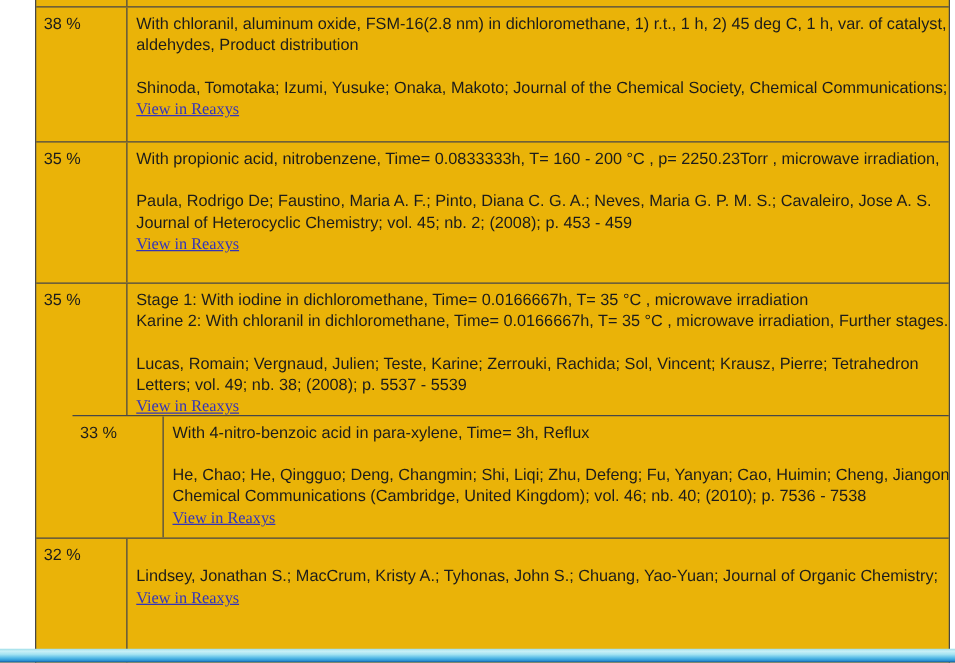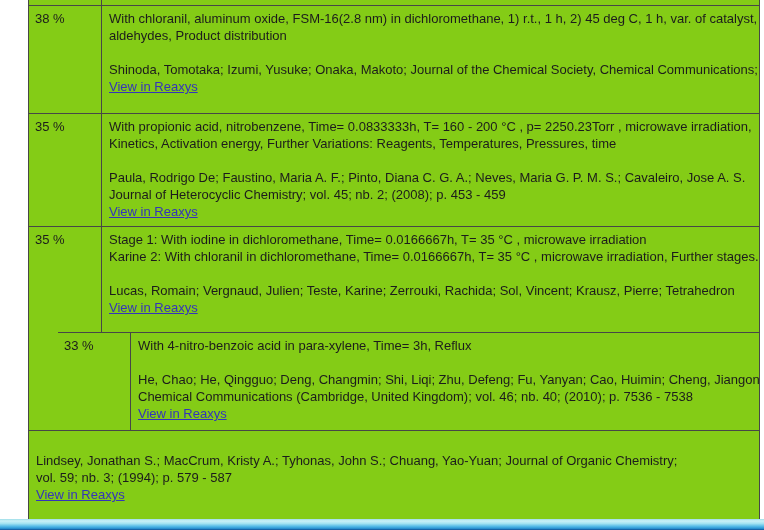--- a/index.html
+++ b/index.html
@@ -13,21 +13,21 @@
     position: relative;
   }
   .canvas { position: absolute; inset: 0; }
   .table {
     position: absolute;
     left: 28px; top: 0;
     width: 732px;
     box-sizing: border-box;
     border-left: 1px solid #474747;
     border-right: 1px solid #474747;
-    background: #84cc16;
+    background: #eab308;
   }
   .row {
     display: flex;
     box-sizing: border-box;
     border-top: 1px solid #474747;
     overflow: hidden;
   }
   .row.remnant { height: 5px; border-top: none; }
   .table > .row:nth-child(2) { height: 108px; }
   .table > .row:nth-child(3) { height: 113px; }
@@ -49,20 +49,21 @@
   .line { line-height: 17px; white-space: nowrap; }
   .yield-cell .line { white-space: nowrap; }
   .citation { margin-top: 17px; }
   b { font-weight: normal; }
   .reaxys-link {
     display: inline-block;
     line-height: 17px;
     color: #3434bb;
     text-decoration: underline;
     cursor: pointer;
+    font-family: Liberation Serif, serif;
   }
   .bottom-bar {
     position: absolute;
     left: 0; top: 519px;
     width: 764px; height: 11px;
     background: linear-gradient(180deg,
       #9edee8 0%,
       #c9f0f7 18%,
       #a6e4f2 40%,
       #52b8e6 68%,
@@ -96,41 +97,41 @@
     </div>
   </div>
 
   <div class="row">
     <div class="yield-cell">
       <div class="line">35 %</div>
     </div>
     <div class="details-cell">
       <div class="conditions">
             <div class="line"><b>With</b><span> propionic acid, nitrobenzene, Time= 0.0833333h, T= 160 - 200 °C , p= 2250.23Torr , microwave irradiation,</span></div>
-            <div class="line"><span>Kinetics, Activation energy, Further Variations: Reagents, Temperatures, Pressures, time</span></div>
           </div>
       <div class="citation">
             <div class="line"><b>Paula, Rodrigo De; Faustino, Maria A. F.; Pinto, Diana C. G. A.; Neves, Maria G. P. M. S.; Cavaleiro, Jose A. S.</b></div>
             <div class="line"><span>Journal of Heterocyclic Chemistry; </span><b>vol.</b><span> 45; nb. 2; (2008); p. 453 - 459</span></div>
           </div>
       <a class="reaxys-link">View in Reaxys</a>
     </div>
   </div>
 
   <div class="row">
     <div class="yield-cell">
       <div class="line">35 %</div>
     </div>
     <div class="details-cell">
       <div class="conditions">
             <div class="line"><b>Stage 1:</b><span> </span><b>With</b><span> iodine </span><b>in</b><span> dichloromethane, Time= 0.0166667h, T= 35 °C , microwave irradiation</span></div>
             <div class="line"><b>Karine 2:</b><span> </span><b>With</b><span> chloranil </span><b>in</b><span> dichloromethane, Time= 0.0166667h, T= 35 °C , microwave irradiation, Further stages.</span></div>
           </div>
       <div class="citation">
             <div class="line"><b>Lucas, Romain; Vergnaud, Julien; Teste, Karine; Zerrouki, Rachida; Sol, Vincent; Krausz, Pierre</b><span>; Tetrahedron</span></div>
+            <div class="line"><span>Letters; </span><b>vol.</b><span> 49; nb. 38; (2008); p. 5537 - 5539</span></div>
           </div>
       <a class="reaxys-link">View in Reaxys</a>
     </div>
   </div>
 
   <div class="row">
     <div class="yield-cell">
       <div class="line">33 %</div>
     </div>
     <div class="details-cell">
@@ -139,23 +140,25 @@
           </div>
       <div class="citation">
             <div class="line"><b>He, Chao; He, Qingguo; Deng, Changmin; Shi, Liqi; Zhu, Defeng; Fu, Yanyan; Cao, Huimin; Cheng, Jiangong;</b></div>
             <div class="line"><span>Chemical Communications (Cambridge, United Kingdom); </span><b>vol.</b><span> 46; nb. 40; (2010); p. 7536 - 7538</span></div>
           </div>
       <a class="reaxys-link">View in Reaxys</a>
     </div>
   </div>
 
   <div class="row">
+    <div class="yield-cell">
+      <div class="line">32 %</div>
+    </div>
     <div class="details-cell">
       <div class="citation">
             <div class="line"><b>Lindsey, Jonathan S.; MacCrum, Kristy A.; Tyhonas, John S.; Chuang, Yao-Yuan</b><span>; Journal of Organic Chemistry;</span></div>
-            <div class="line"><b>vol.</b><span> 59; nb. 3; (1994); p. 579 - 587</span></div>
           </div>
       <a class="reaxys-link">View in Reaxys</a>
     </div>
   </div>
 </div>
   <div class="bottom-bar"></div>
 </div>
 
 </body></html>

